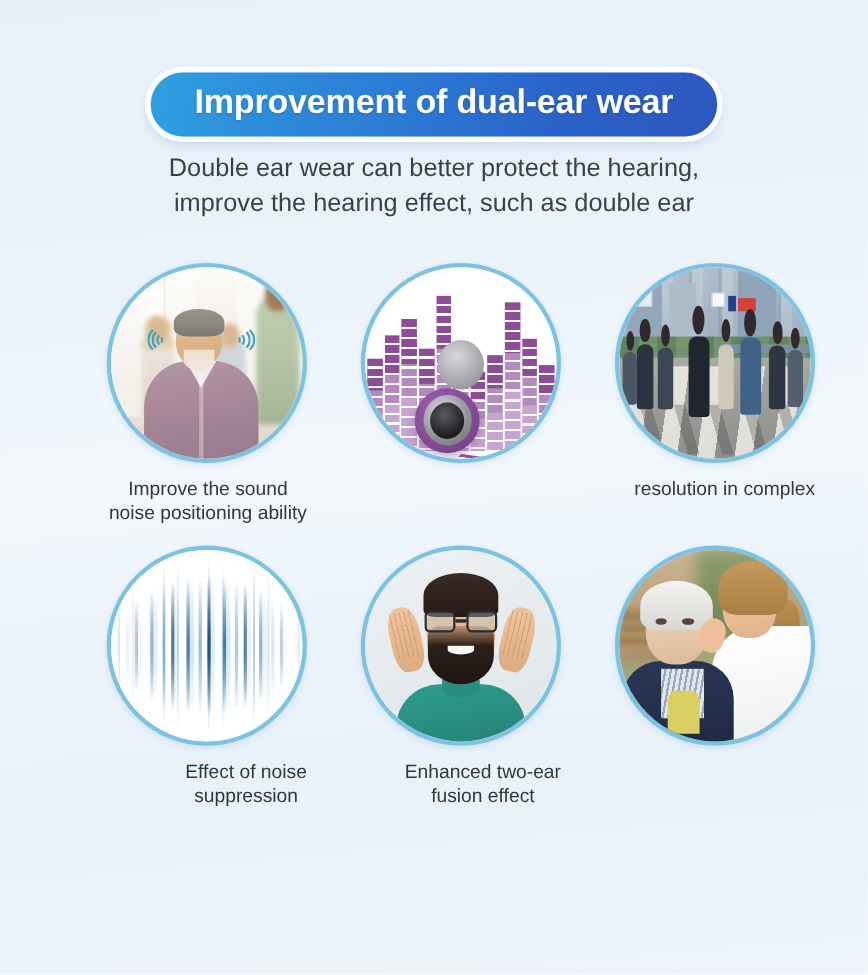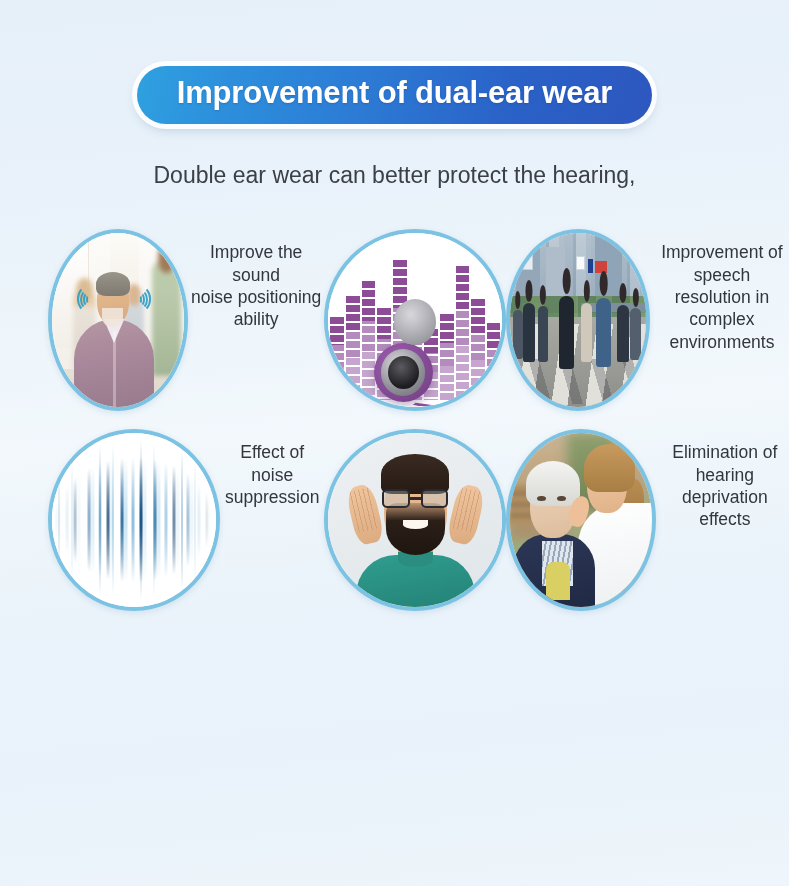--- a/index.html
+++ b/index.html
@@ -31,38 +31,38 @@
     font-size:31px;
     font-weight:bold;
     letter-spacing:-0.2px;
     line-height:1.15;
     white-space:nowrap;
     text-shadow:0 1px 2px rgba(20,60,120,0.28);
   }
 
   
   .subtitle{
-    margin-top:35px;
+    margin-top:12px;
     text-align:center;
     color:#3b4046;
     font-size:23px;
     line-height:1.42;
     padding:0 22px;
   }
   .subtitle span{ display:block; }
 
   
   .grid{
     margin-top:38px;
     display:grid;
     grid-template-columns:repeat(3,1fr);
     row-gap:18px;
     padding:0 48px;
   }
-  .cell{ display:flex; flex-direction:row; align-items:flex-start; }
+  .cell{ display:flex; flex-direction:column; align-items:flex-end; }
 
   .circle{
     width:182px;
     height:182px;
     border-radius:50%;
     border:4px solid #7cc3e3;
     overflow:hidden;
     position:relative;
     background:#ffffff;
     box-shadow:0 2px 6px rgba(90,140,180,0.18);
@@ -287,20 +287,21 @@
 <body>
 
 <div class="banner-wrap">
   <div class="banner">
     <div class="banner-text">Improvement of dual-ear wear</div>
   </div>
 </div>
 
 <div class="subtitle">
   <span>Double ear wear can better protect the hearing,</span>
+  <span>improve the hearing effect, such as double ear</span>
 </div>
 
 <div class="grid">
 
   <div class="cell">
     <div class="circle">
       <div class="art">
         <div class="a1-bg"></div>
           <div class="a1-wallA"></div>
           <div class="a1-wallB"></div>
@@ -414,23 +415,21 @@
           <div class="ped p1"></div>
           <div class="ped p2"></div>
         <div class="ped p3"></div>
           <div class="ped p4"></div>
           <div class="ped p5"></div>
         <div class="ped p6"></div>
           <div class="ped p8"></div>
       </div>
     </div>
     <div class="caption">
-      <span>Improvement of speech</span>
       <span>resolution in complex</span>
-      <span>environments</span>
     </div>
   </div>
 
   <div class="cell">
     <div class="circle">
       <div class="art">
         <div class="a4-bg"></div>
         <div class="a4-wave"></div>
         <div class="a4-wave2"></div>
       </div>
@@ -452,20 +451,24 @@
           <div class="a5-hair"></div>
         <div class="a5-beard"></div>
           <div class="a5-mouth"></div>
         <div class="a5-glass">
             <i></i>
             <i></i>
           </div>
         <div class="hand l"></div>
         <div class="hand r"></div>
       </div>
+    </div>
+    <div class="caption">
+      <span>Enhanced two-ear</span>
+      <span>fusion effect</span>
     </div>
   </div>
 
   <div class="cell">
     <div class="circle">
       <div class="art">
         <div class="a6-bg"></div>
           <div class="a6-blurA"></div>
           <div class="a6-blurB"></div>
         <div class="a6-bench"></div>
@@ -476,19 +479,15 @@
         <div class="a6-el-body"></div>
         <div class="a6-el-shirt"></div>
           <div class="a6-el-yellow"></div>
         <div class="a6-el-head"></div>
           <div class="a6-el-hair"></div>
         <div class="a6-el-eye l"></div>
           <div class="a6-el-eye r"></div>
         <div class="a6-cg-hand"></div>
       </div>
     </div>
-    <div class="caption">
-      <span>Elimination of hearing</span>
-      <span>deprivation effects</span>
-    </div>
   </div>
 
 </div>
 
 </body></html>

